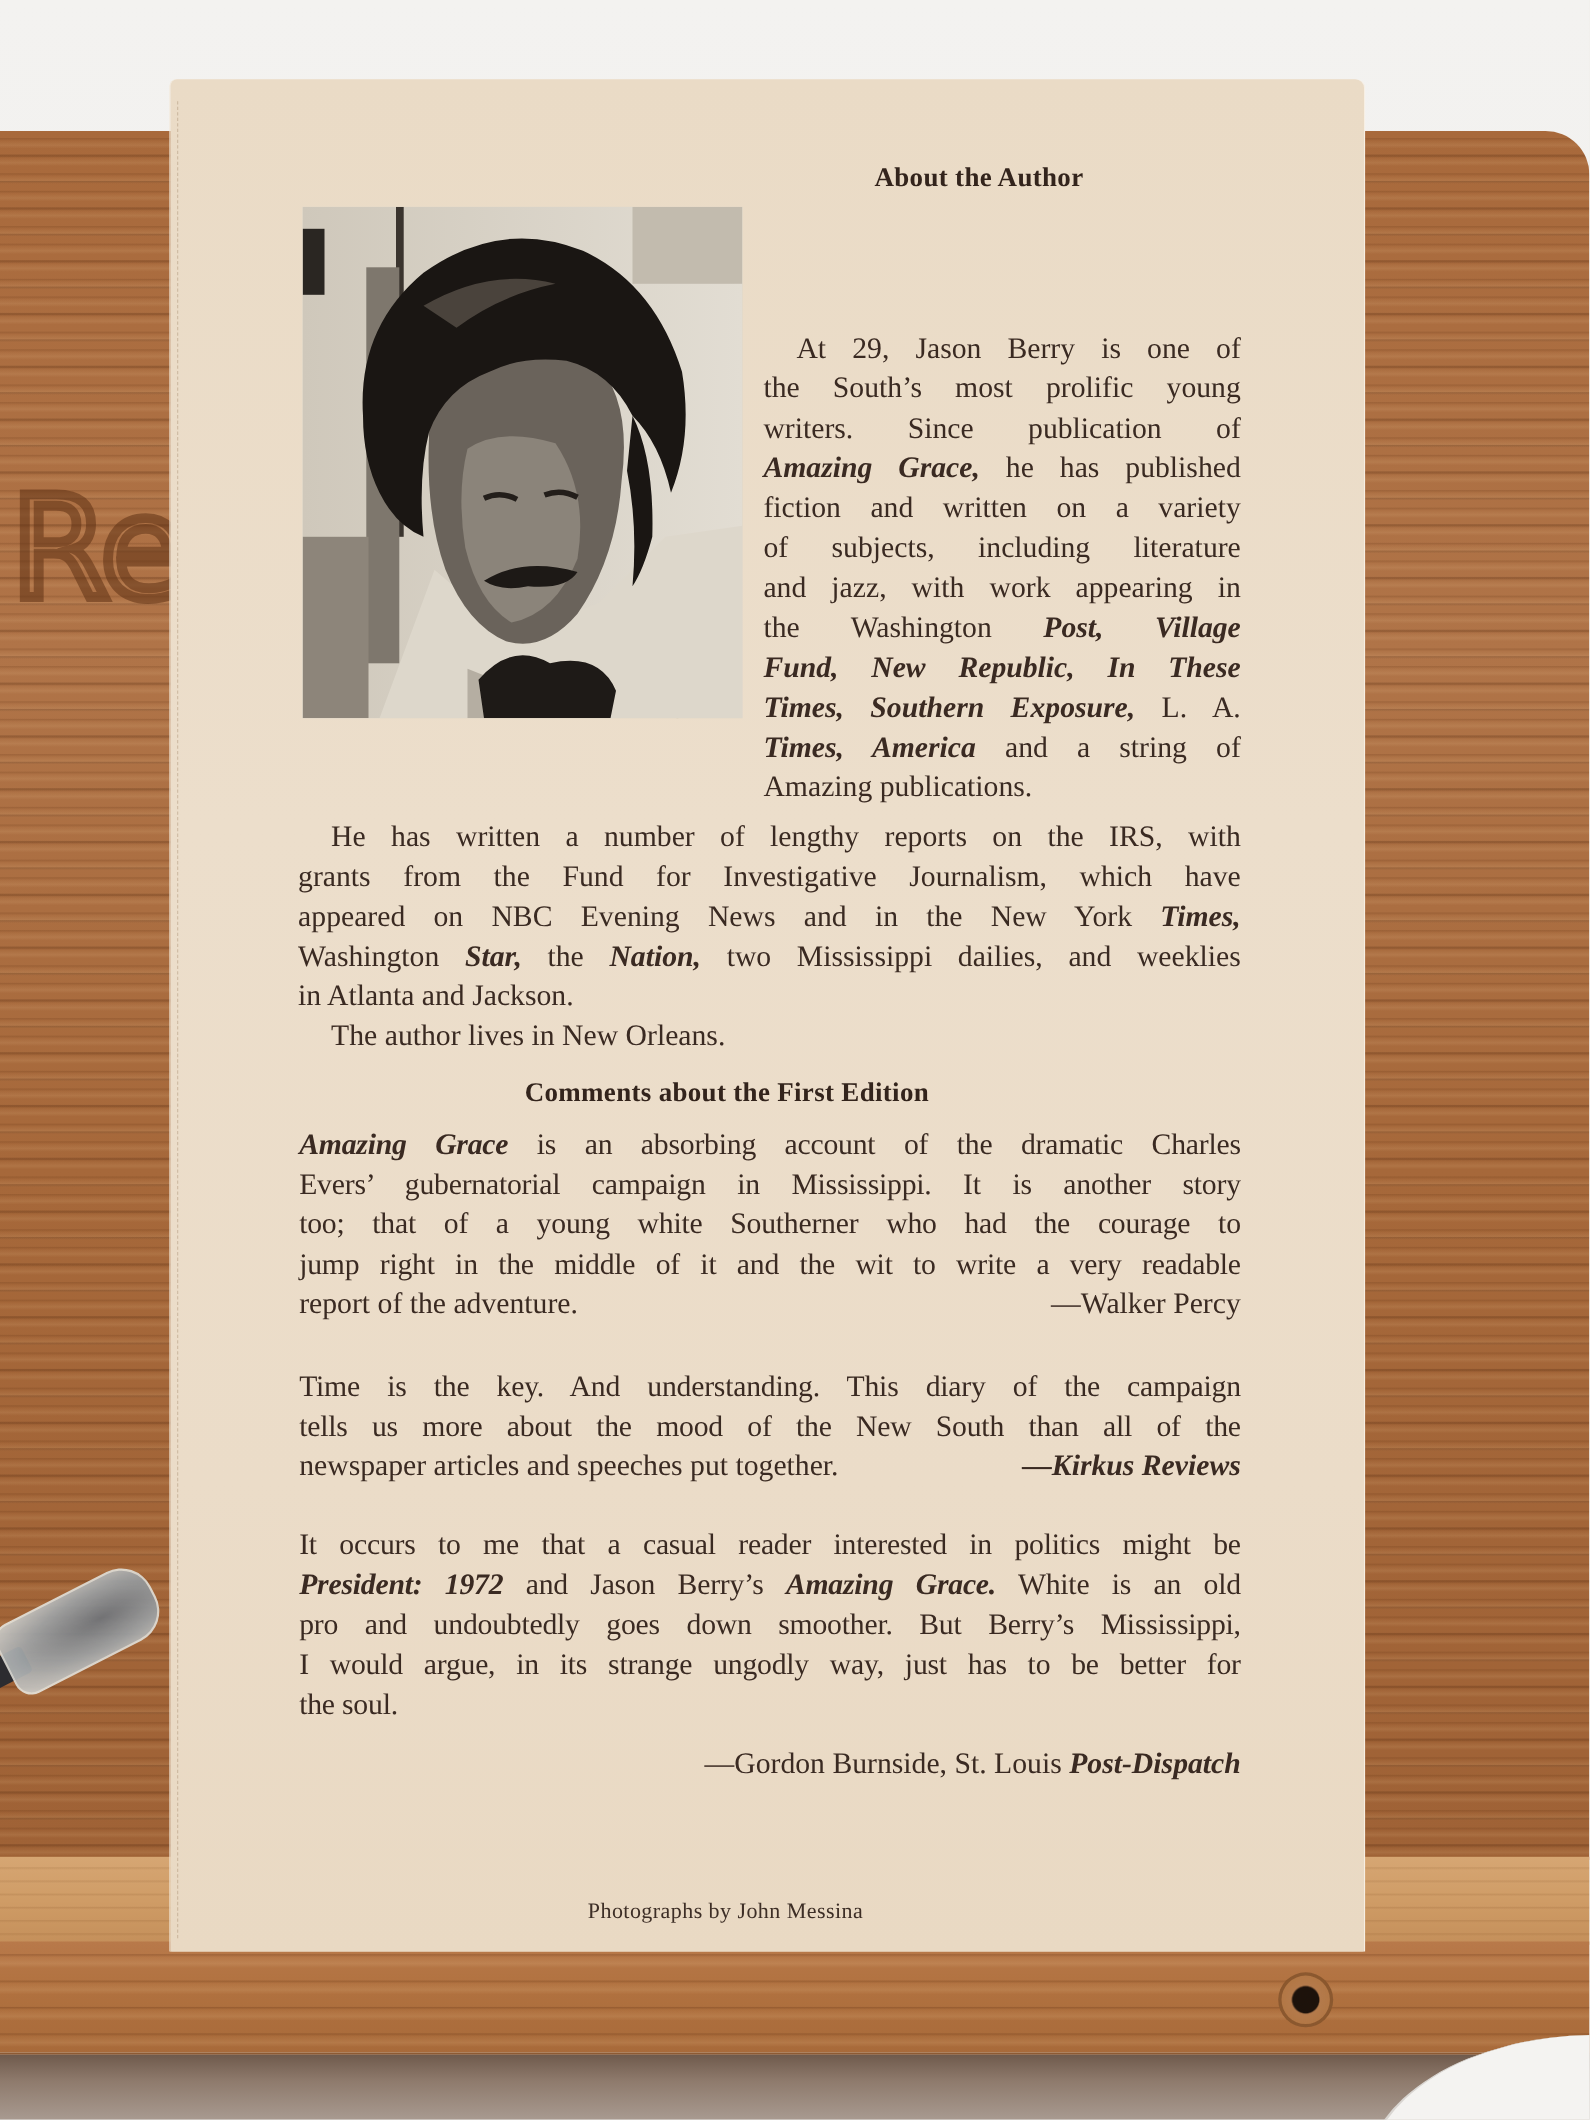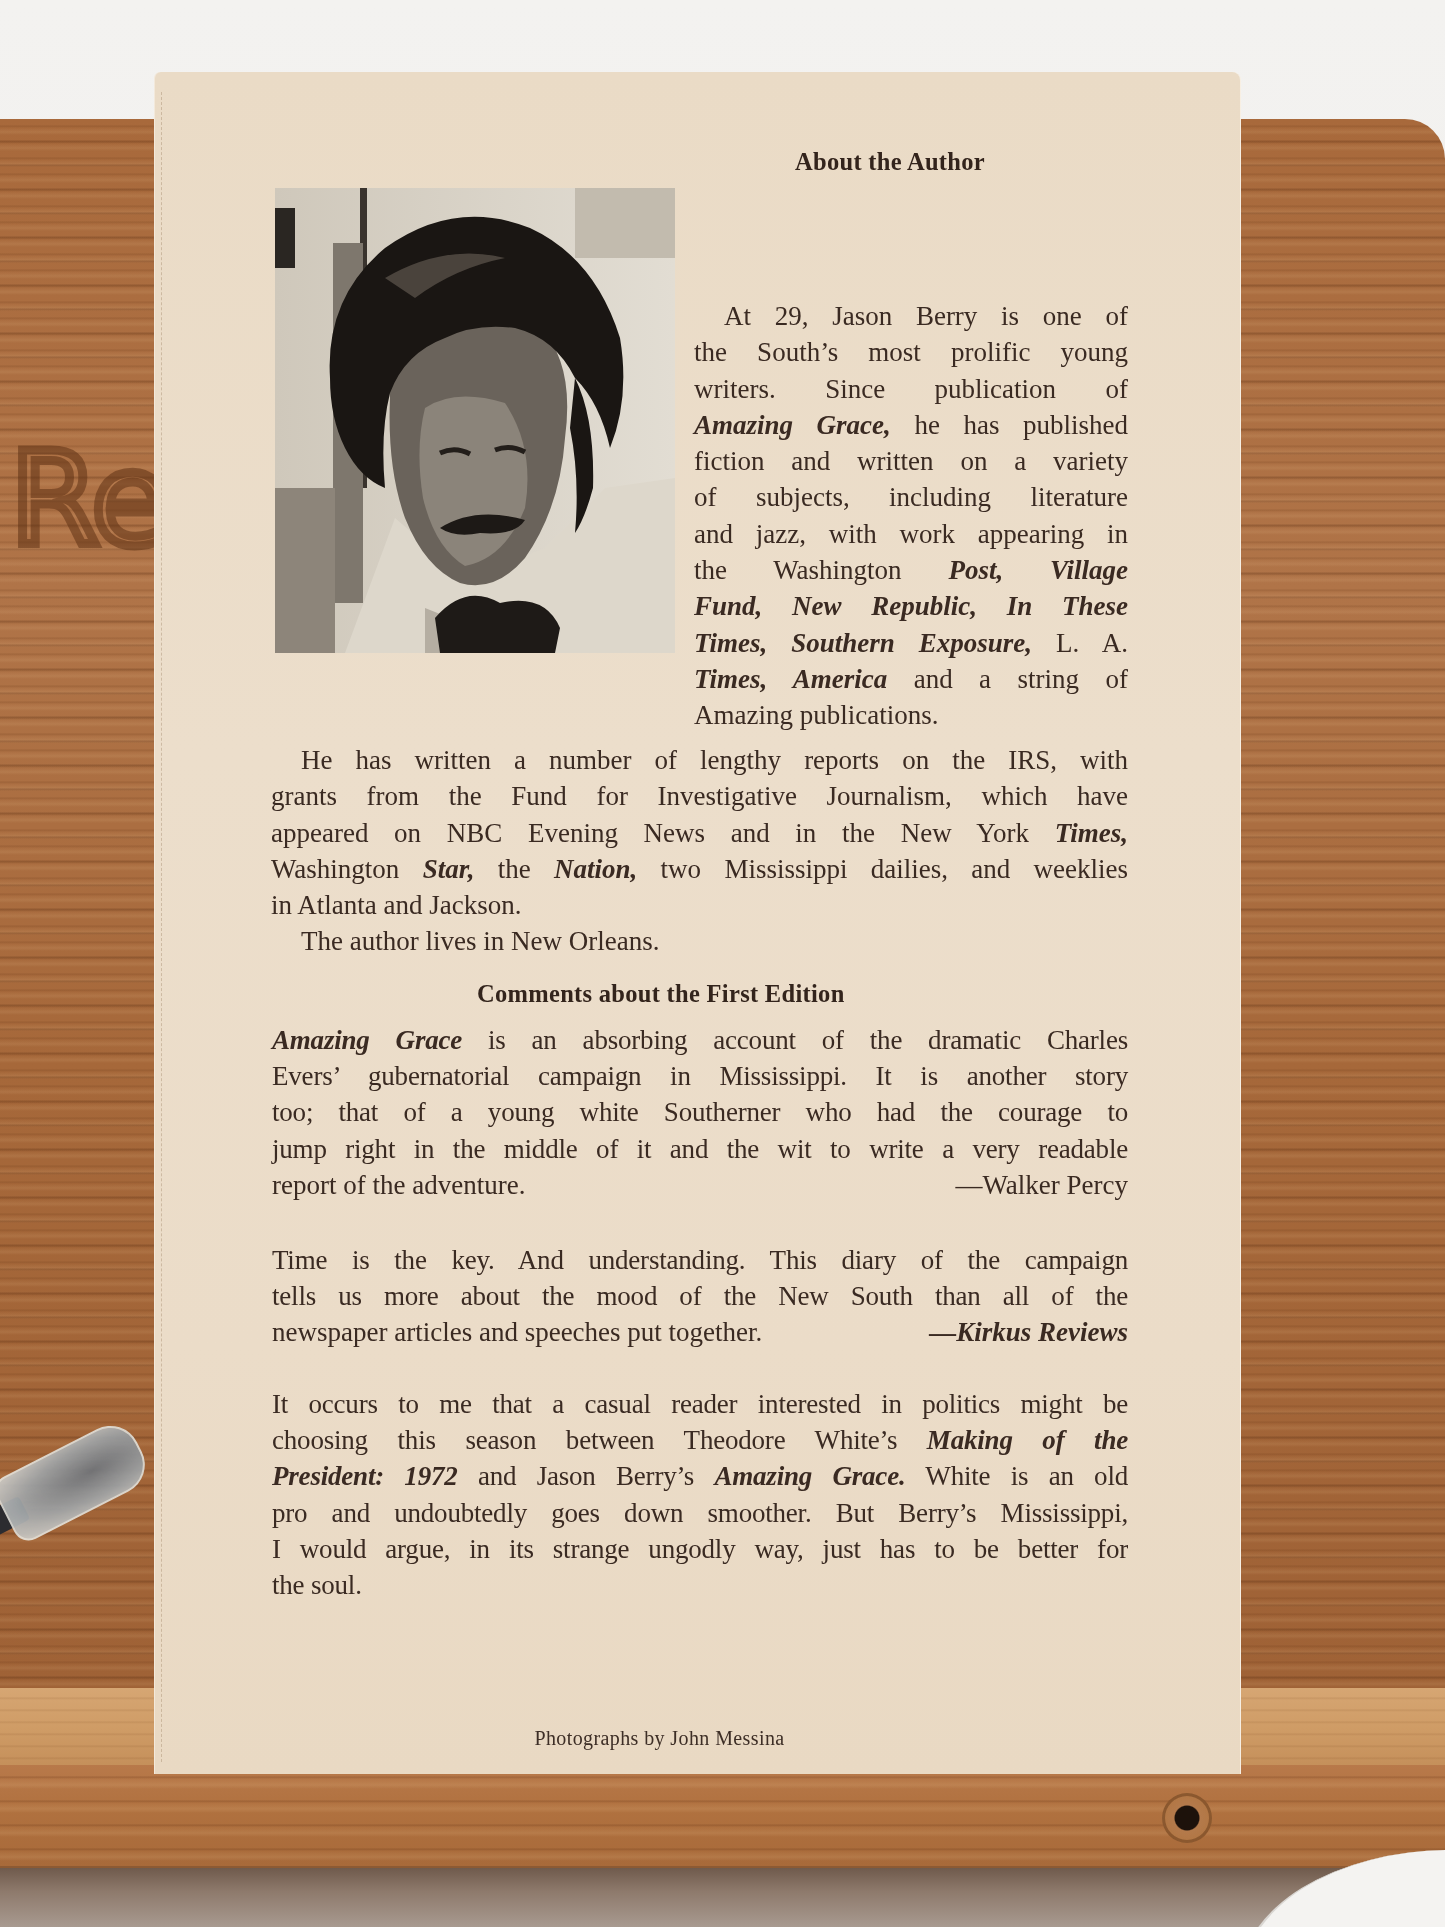--- a/index.html
+++ b/index.html
@@ -232,21 +232,21 @@
     <span class="line">Time is the key. And understanding. This diary of the campaign</span>
     <span class="line">tells us more about the mood of the New South than all of the</span>
     <span class="attrib-row">
       <span>newspaper articles and speeches put together.</span>
       <i>—Kirkus Reviews</i>
     </span>
   </div>
 
   <div class="quote" style="top:1314px;">
     <span class="line">It occurs to me that a casual reader interested in politics might be</span>
-    <span class="line"><span>choosing this season between Theodore White’s </span><i>Making of the</i></span>
     <span class="line"><i>President: 1972</i><span> and Jason Berry’s </span><i>Amazing Grace.</i><span> White is an old</span></span>
     <span class="line">pro and undoubtedly goes down smoother. But Berry’s Mississippi,</span>
     <span class="line">I would argue, in its strange ungodly way, just has to be better for</span>
     <span class="line last">the soul.</span>
+    <span class="attr-right" style="margin-top:18px;"><span>—Gordon Burnside, St. Louis </span><i>Post-Dispatch</i></span>
   </div>
 
   <div class="credit">Photographs by John Messina</div>
 </div>
 
 </body></html>

